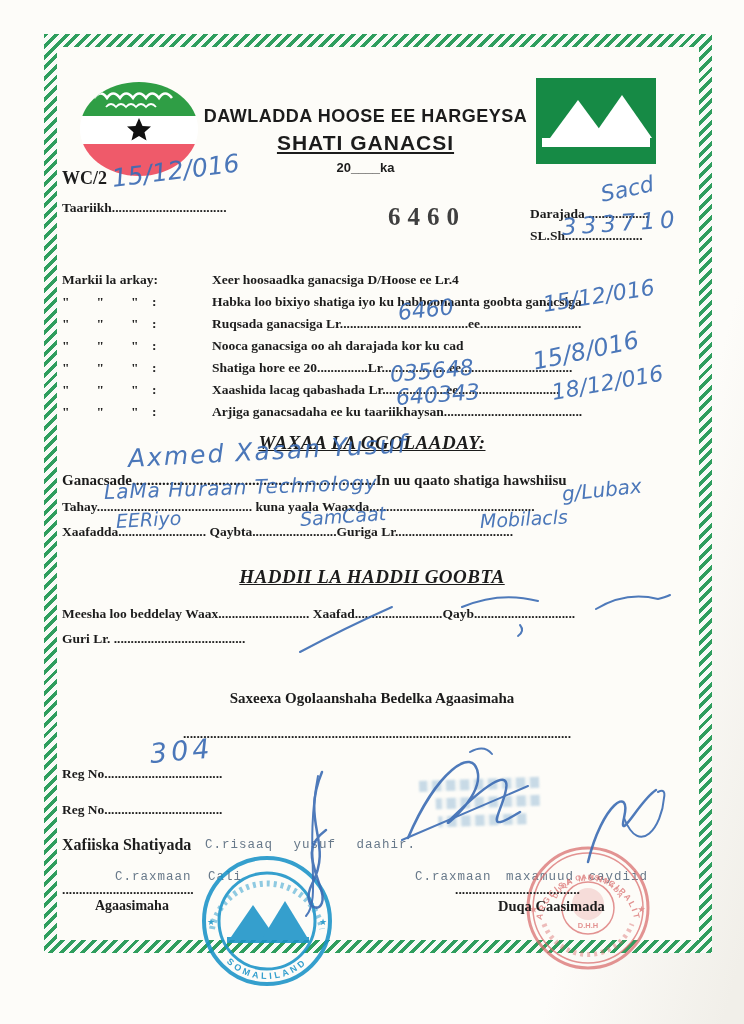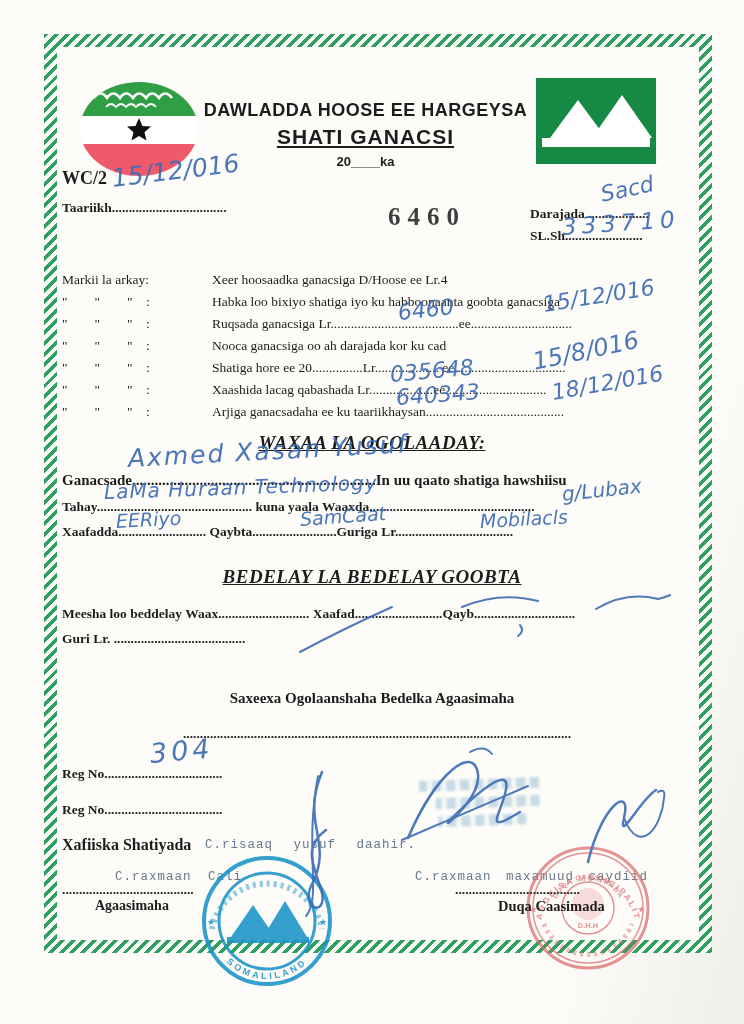--- a/index.html
+++ b/index.html
@@ -14,21 +14,21 @@
          background:#fdfcf8;}
   .abs{position:absolute;}
   .serif-b{font-family:"Liberation Serif",serif;font-weight:bold;}
   .sans-b{font-family:"Liberation Sans",sans-serif;font-weight:bold;}
   .nowrap{white-space:nowrap;overflow:hidden;}
   .hw{position:absolute;color:#3c6cb4;font-style:italic;
       font-family:"DejaVu Sans",sans-serif;opacity:.92;transform-origin:left center;
       white-space:nowrap;z-index:4;}
   .typed{font-family:"Liberation Mono",monospace;color:#68798a;letter-spacing:1px;}
   .row-label{display:inline-block;width:150px;white-space:pre;}
-  .cond-row{position:absolute;left:62px;font-size:13.5px;font-weight:normal;
+  .cond-row{position:absolute;left:62px;font-size:13.5px;font-weight:bold;
             font-family:"Liberation Serif",serif;}
   .cond-text{display:inline-block;width:472px;white-space:nowrap;overflow:hidden;
              vertical-align:top;}
   .heading-u{font-family:Liberation Serif, serif;font-weight:bold;font-style:italic;
              text-decoration:underline;letter-spacing:.5px;}
   svg{display:block;}
   .overlay{position:absolute;inset:0;z-index:6;pointer-events:none;}
   .stamp{position:absolute;z-index:5;}
   .faintstamp{position:absolute;left:408px;top:772px;width:136px;height:76px;z-index:3;
               transform:rotate(-2deg) scaleX(-1);opacity:.55;filter:blur(1px);}
@@ -54,21 +54,21 @@
         <rect x="0" y="34" width="118" height="28" fill="#ffffff"></rect>
         <rect x="0" y="62" width="118" height="32" fill="#ef5a6a"></rect>
         <path d="M14 16 q7 -9 13 0 q6 -9 13 0 q6 -9 13 0 q6 -9 13 0 q6 -9 13 0 q6 -9 13 0" fill="none" stroke="#ffffff" stroke-width="2.6"></path>
         <path d="M26 25 q5 -6 10 0 q5 -6 10 0 q5 -6 10 0 q5 -6 10 0 q5 -6 10 0" fill="none" stroke="#ffffff" stroke-width="1.8"></path>
         <path d="M59 36 l3.5 8 8.5 .6 -6.5 5.6 2 8.3 -7.5 -4.6 -7.5 4.6 2 -8.3 -6.5 -5.6 8.5 -.6 z" fill="#111"></path>
       </g>
     </svg>
   </div>
 
   <div class="abs" style="left:178px;top:88px;width:375px;text-align:center;z-index:3">
-    <div class="sans-b" style="font-size:18px;margin-top:12px;letter-spacing:.5px">DAWLADDA HOOSE EE HARGEYSA</div>
+    <div class="sans-b" style="font-size:18px;margin-top:18px;letter-spacing:.5px">DAWLADDA HOOSE EE HARGEYSA</div>
     <div class="sans-b" style="font-size:21px;margin-top:4px;text-decoration:underline;letter-spacing:1px">SHATI GANACSI</div>
     <div class="sans-b" style="font-size:13px;margin-top:5px">20____ka</div>
   </div>
 
   <div class="abs" style="left:536px;top:78px;width:120px;height:86px;z-index:3">
     <svg width="120" height="86" viewBox="0 0 120 86">
       <rect x="0" y="0" width="120" height="86" fill="#168a45"></rect>
       <rect x="6" y="60" width="108" height="9" fill="#ffffff"></rect>
       <polygon points="14,60 42,22 70,60" fill="#ffffff"></polygon>
       <polygon points="56,60 86,17 116,60" fill="#ffffff"></polygon>
@@ -124,21 +124,21 @@
 
   <div class="abs serif-b nowrap" style="left:62px;top:499px;width:640px;font-size:13.5px">Tahay.............................................. kuna yaala Waaxda.................................................</div>
   <span class="hw" style="left:104px;top:480px;font-size:20px;transform:rotate(-2deg);letter-spacing:1px">LaMa Huraan Technology</span>
   <span class="hw" style="left:562px;top:482px;font-size:20px;transform:rotate(-6deg)">g/Lubax</span>
 
   <div class="abs serif-b nowrap" style="left:62px;top:524px;width:640px;font-size:13.5px">Xaafadda.......................... Qaybta.........................Guriga Lr...................................</div>
   <span class="hw" style="left:116px;top:510px;font-size:19px;transform:rotate(-3deg)">EERiyo</span>
   <span class="hw" style="left:300px;top:508px;font-size:19px;transform:rotate(-4deg)">SamCaat</span>
   <span class="hw" style="left:480px;top:510px;font-size:19px;transform:rotate(-3deg)">Mobilacls</span>
 
-  <div class="abs heading-u" style="left:0;top:566px;width:744px;text-align:center;font-size:19px">BEDELAY LA BEDELAY GOOBTA</div>
+  <div class="abs heading-u" style="left:0;top:566px;width:744px;text-align:center;font-size:19px">HADDII LA HADDII GOOBTA</div>
 
   <div class="abs serif-b nowrap" style="left:62px;top:606px;width:640px;font-size:13.5px">Meesha loo beddelay Waax........................... Xaafad..........................Qayb..............................</div>
   <div class="abs serif-b" style="left:0;top:690px;width:744px;text-align:center;font-size:15px">Saxeexa Ogolaanshaha Bedelka Agaasimaha</div>
 
   <div class="abs serif-b nowrap" style="left:62px;top:631px;width:300px;font-size:13.5px">Guri Lr. .......................................</div>
   <div class="abs serif-b nowrap" style="left:152px;top:726px;width:450px;font-size:13.5px;text-align:center">...................................................................................................................</div>
 
   <div class="abs serif-b nowrap" style="left:62px;top:766px;width:230px;font-size:13.5px">Reg No...................................</div>
   <span class="hw" style="left:150px;top:738px;font-size:27px;transform:rotate(-5deg);letter-spacing:4px">304</span>
 

